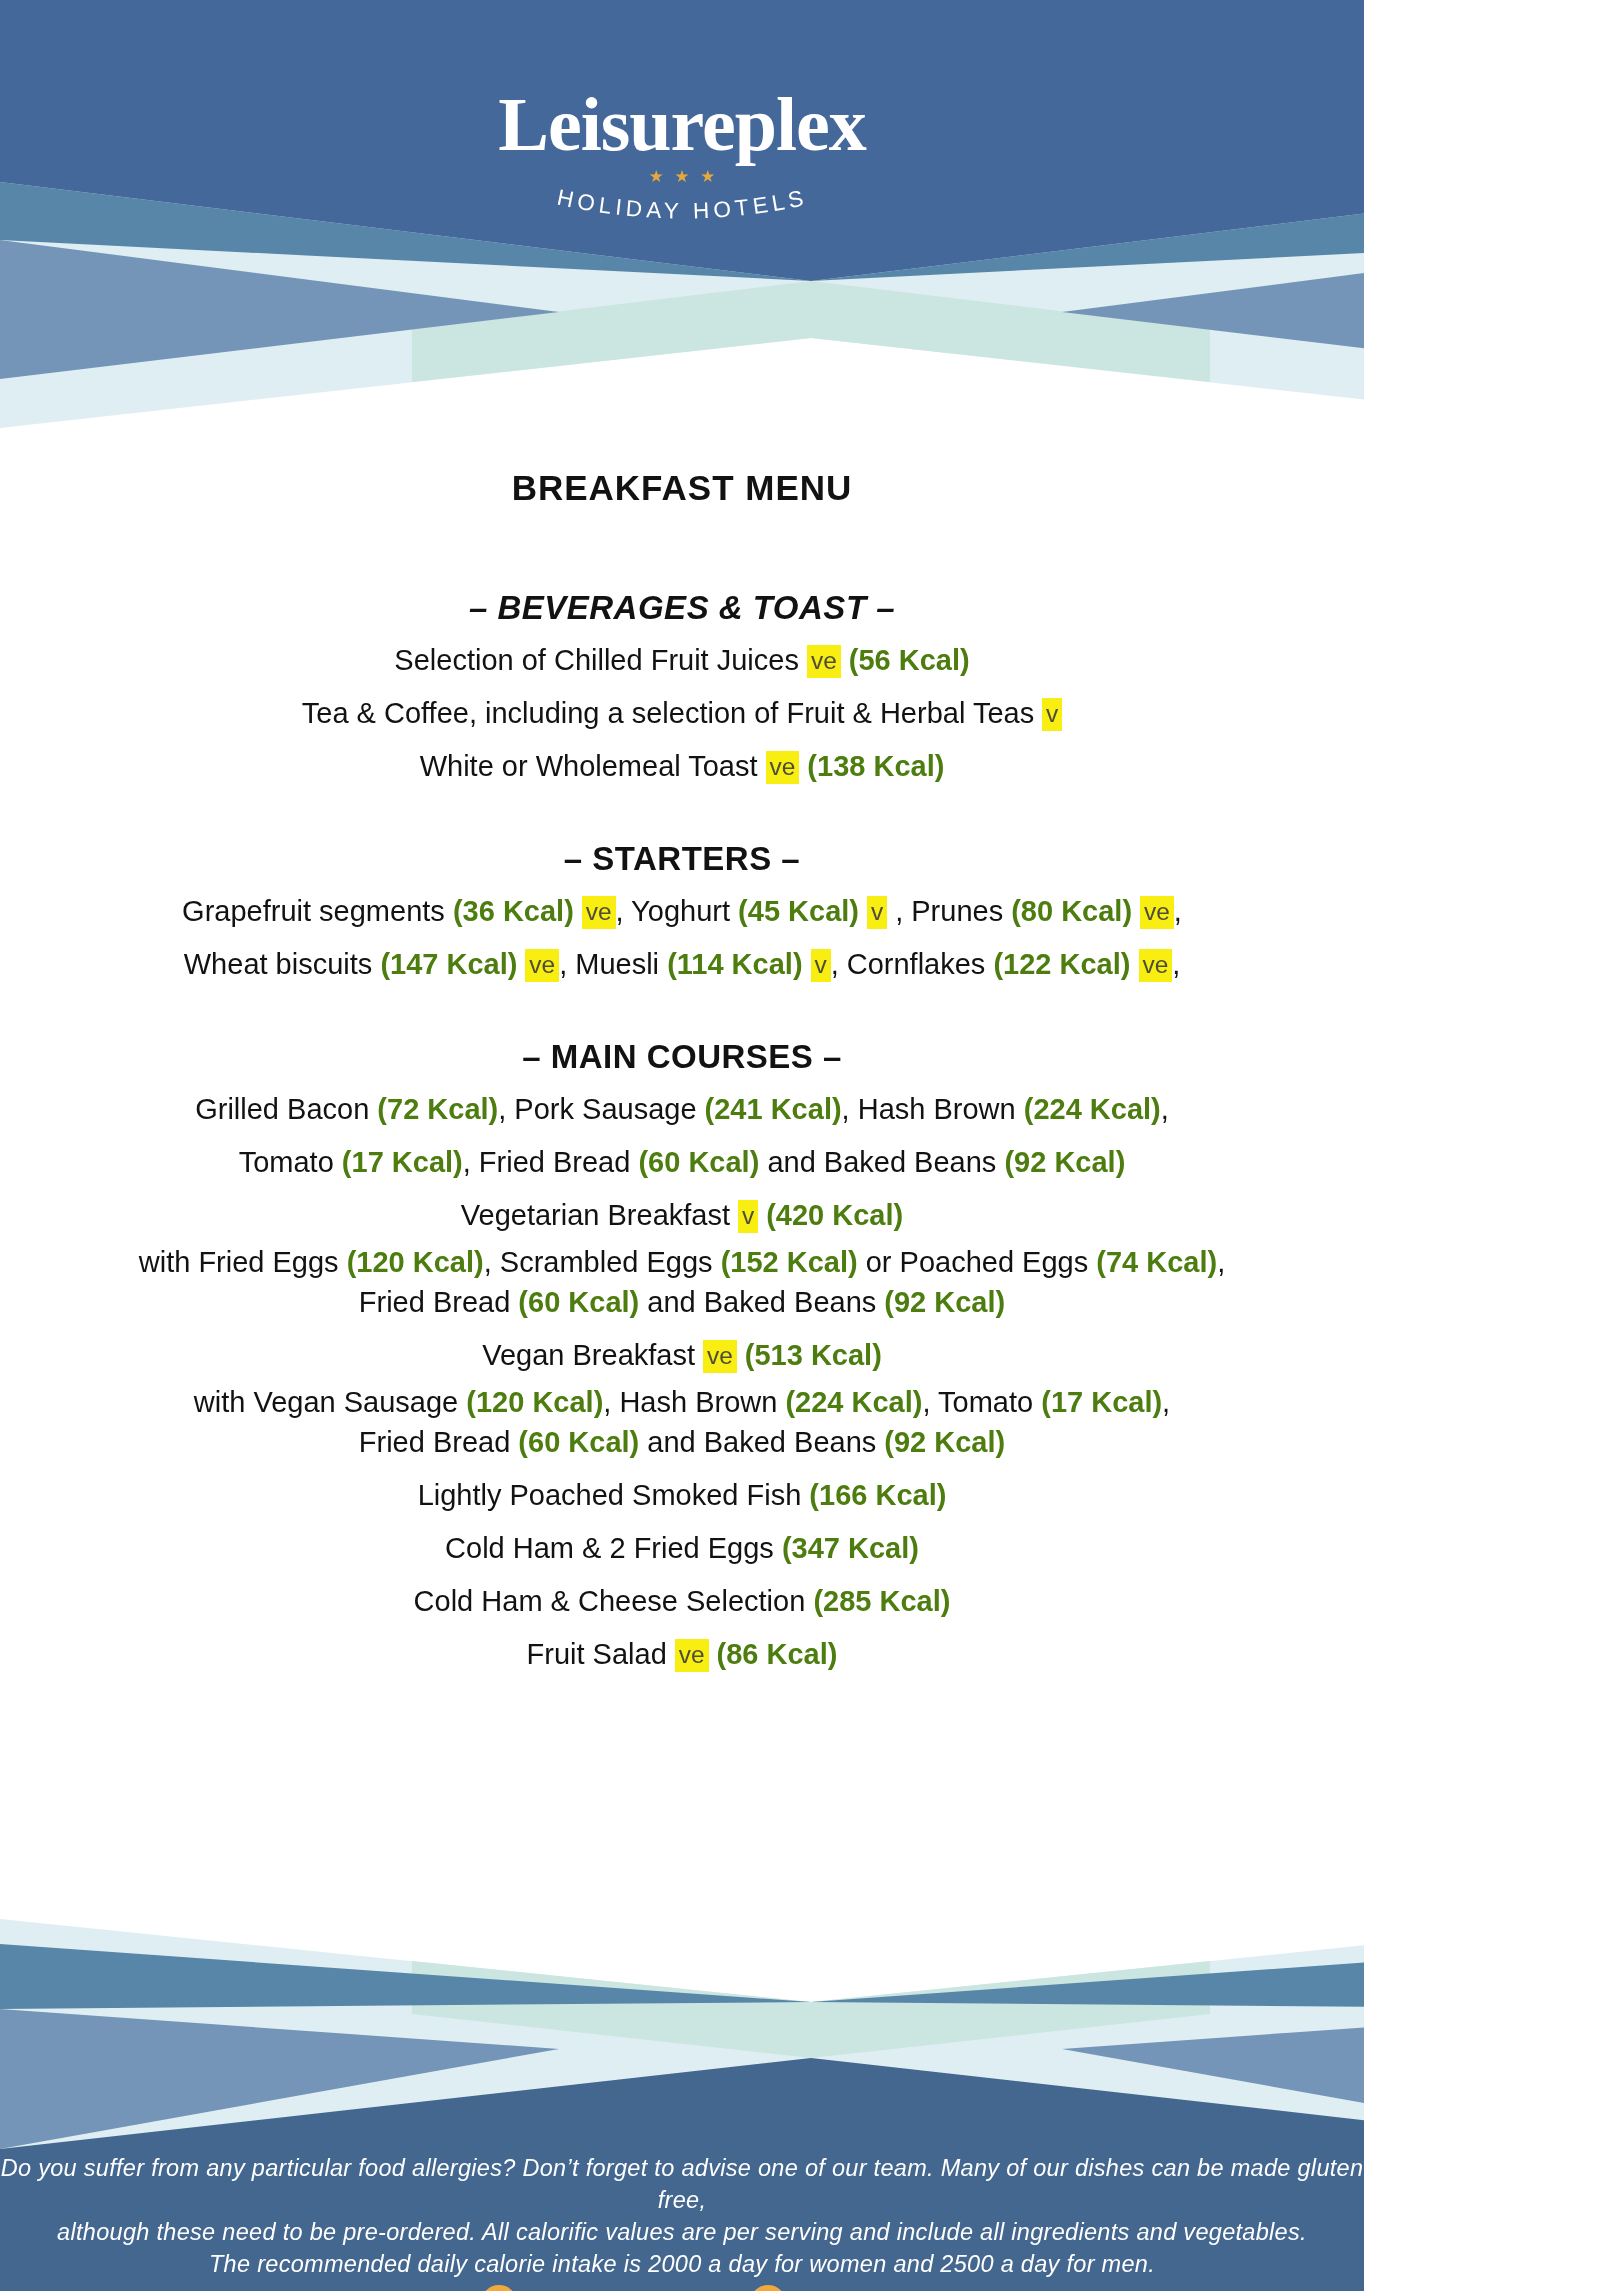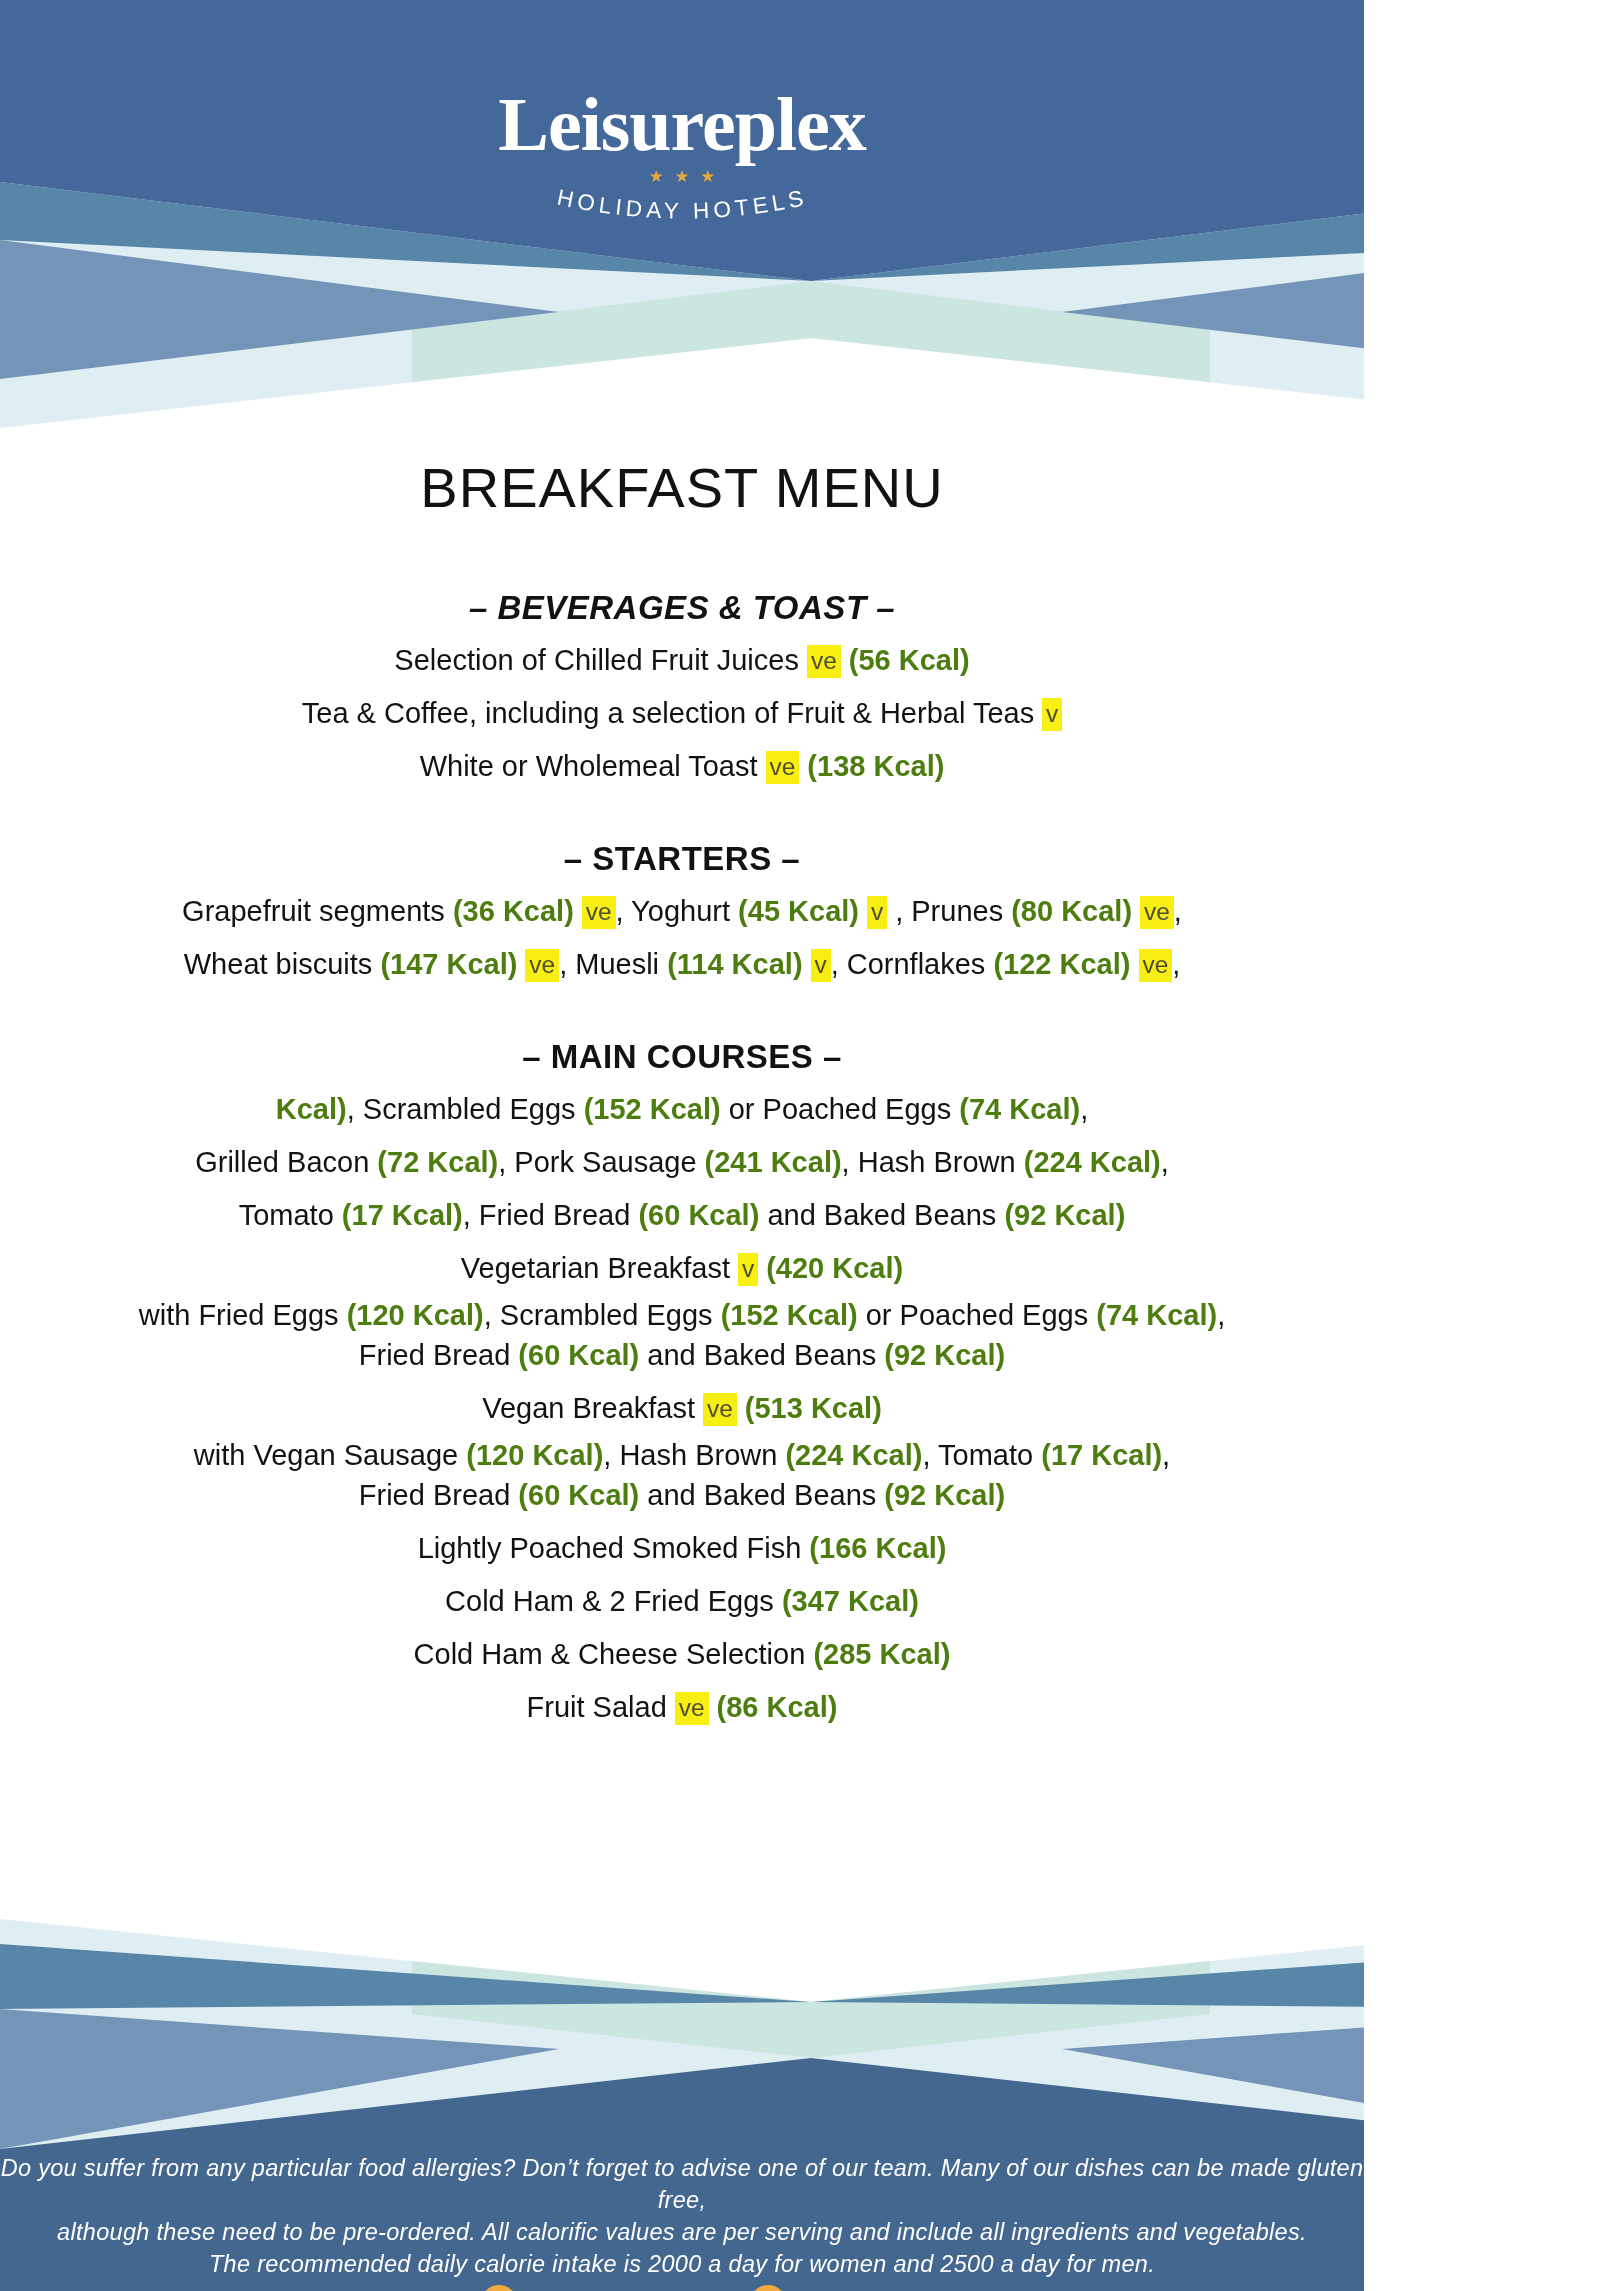--- a/index.html
+++ b/index.html
@@ -25,21 +25,21 @@
   
   .logo{position:absolute;top:84px;left:0;right:0;text-align:center;color:#ffffff;}
   .logo-name{
     font-family:"Liberation Serif",serif;font-size:76px;font-weight:600;
     line-height:80px;letter-spacing:-1px;margin:0;
   }
   .logo-stars{font-size:16.7px;color:#E5A93E;letter-spacing:10.8px;text-indent:10.8px;line-height:19.6px;margin-top:2.9px;}
   .logo-arc{display:block;margin:-3.9px auto 0 auto;}
   
   .content{position:absolute;top:461px;left:0;right:0;text-align:center;font-size:29px;}
-  .page-title{font-size:56px;font-weight:normal;line-height:53px;letter-spacing:1px;margin:0;}
+  .page-title{font-size:35px;font-weight:bold;line-height:53px;letter-spacing:1px;margin:0;}
   .section-heading{font-size:33px;font-weight:bold;line-height:53px;margin:39px 0 0 0;letter-spacing:0.5px;}
   .menu-section:first-child .section-heading{margin-top:67px;font-style:italic;}
   .menu-line{line-height:53px;}
   .menu-item.tight{margin-bottom:6.9px;}
   .menu-item.tight .menu-line.sub{line-height:40px;}
   .seg-bold{font-weight:bold;color:#4d7c0f;}
   .seg-hl{
     background:#F8EE12;color:#4E4E38;font-size:24.5px;line-height:1;
     display:inline-block;padding:3.9px 3.9px 4.9px 3.9px;vertical-align:1px;
   }
@@ -110,21 +110,20 @@
           <div class="menu-item">
             <div class="menu-line"><span class="seg">Grapefruit segments </span><span class="seg-bold">(36 Kcal)</span><span class="seg"> </span><span class="seg-hl">ve</span><span class="seg">, Yoghurt </span><span class="seg-bold">(45 Kcal)</span><span class="seg"> </span><span class="seg-hl">v</span><span class="seg"> , Prunes </span><span class="seg-bold">(80 Kcal)</span><span class="seg"> </span><span class="seg-hl">ve</span><span class="seg">,</span></div>
           </div>
           <div class="menu-item">
             <div class="menu-line"><span class="seg">Wheat biscuits </span><span class="seg-bold">(147 Kcal)</span><span class="seg"> </span><span class="seg-hl">ve</span><span class="seg">, Muesli </span><span class="seg-bold">(114 Kcal)</span><span class="seg"> </span><span class="seg-hl">v</span><span class="seg">, Cornflakes </span><span class="seg-bold">(122 Kcal)</span><span class="seg"> </span><span class="seg-hl">ve</span><span class="seg">,</span></div>
           </div>
         </section>
         <section class="menu-section">
           <h2 class="section-heading">– MAIN COURSES –</h2>
           <div class="menu-item">
-            <div class="menu-line"><span class="seg-bold">Kcal)</span><span class="seg">, Scrambled Eggs </span><span class="seg-bold">(152 Kcal)</span><span class="seg"> or Poached Eggs </span><span class="seg-bold">(74 Kcal)</span><span class="seg">,</span></div>
             <div class="menu-line"><span class="seg">Grilled Bacon </span><span class="seg-bold">(72 Kcal)</span><span class="seg">, Pork Sausage </span><span class="seg-bold">(241 Kcal)</span><span class="seg">, Hash Brown </span><span class="seg-bold">(224 Kcal)</span><span class="seg">,</span></div>
             <div class="menu-line"><span class="seg">Tomato </span><span class="seg-bold">(17 Kcal)</span><span class="seg">, Fried Bread </span><span class="seg-bold">(60 Kcal)</span><span class="seg"> and Baked Beans </span><span class="seg-bold">(92 Kcal)</span></div>
           </div>
           <div class="menu-item tight">
             <div class="menu-line"><span class="seg">Vegetarian Breakfast </span><span class="seg-hl">v</span><span class="seg"> </span><span class="seg-bold">(420 Kcal)</span></div>
             <div class="menu-line sub"><span class="seg">with Fried Eggs </span><span class="seg-bold">(120 Kcal)</span><span class="seg">, Scrambled Eggs </span><span class="seg-bold">(152 Kcal)</span><span class="seg"> or Poached Eggs </span><span class="seg-bold">(74 Kcal)</span><span class="seg">,</span></div>
             <div class="menu-line sub"><span class="seg">Fried Bread </span><span class="seg-bold">(60 Kcal)</span><span class="seg"> and Baked Beans </span><span class="seg-bold">(92 Kcal)</span></div>
           </div>
           <div class="menu-item tight">
             <div class="menu-line"><span class="seg">Vegan Breakfast </span><span class="seg-hl">ve</span><span class="seg"> </span><span class="seg-bold">(513 Kcal)</span></div>

